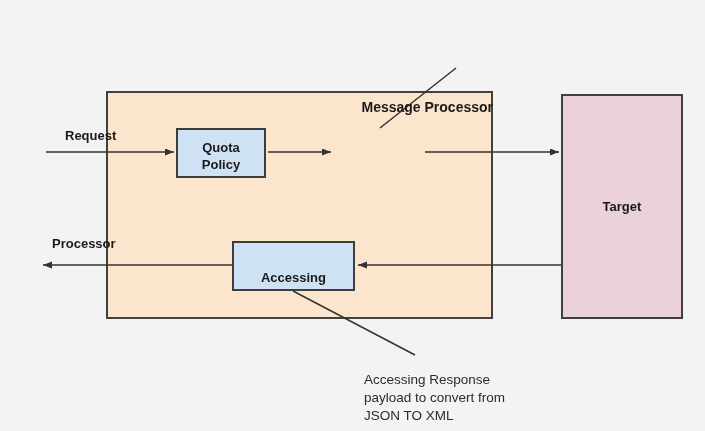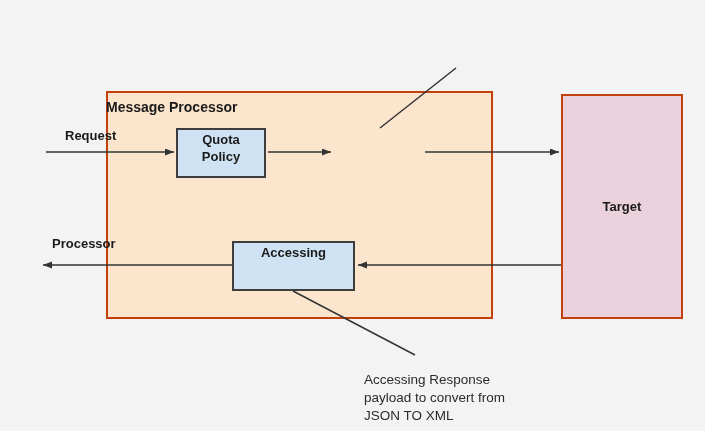--- a/index.html
+++ b/index.html
@@ -12,42 +12,42 @@
     position: relative;
     width: 705px;
     height: 431px;
     background: #f2f3f2;
     overflow: hidden;
   }
   
   .container-rect {
     position: absolute;
     box-sizing: border-box;
-    border: 2px solid #c2410c;
+    border: 2px solid #404040;
     z-index: 1;
   }
   #message-processor-rect {
     left: 106px; top: 91px;
     width: 387px; height: 228px;
     background: #fce5cd;
   }
   #target-rect {
     left: 561px; top: 94px;
     width: 122px; height: 225px;
     background: #ead1dc;
     display: flex;
     align-items: center;
     justify-content: center;
   }
   #target-rect .shape-label { position: static; }
   #mp-title {
     position: absolute;
     left: 106px; top: 99px;
     width: 387px;
-    text-align: left;
+    text-align: right;
     font-size: 14px;
     font-weight: bold;
     color: #1a1a1a;
     z-index: 4;
   }
   
   #connector-layer {
     position: absolute;
     left: 0; top: 0;
     z-index: 2;
@@ -57,21 +57,21 @@
     stroke: #333333;
     stroke-width: 1.5;
   }
   
   .node-box {
     position: absolute;
     box-sizing: border-box;
     background: #cfe2f3;
     border: 2px solid #3d3d3d;
     display: flex;
-    align-items: flex-start;
+    align-items: flex-end;
     justify-content: center;
     text-align: center;
     font-size: 13px;
     font-weight: bold;
     color: #1a1a1a;
     line-height: 1.3;
     z-index: 3;
     padding: 2px 8px;
   }
   #quota-policy-box   { left: 176px; top: 128px; width: 90px;  height: 50px; }

